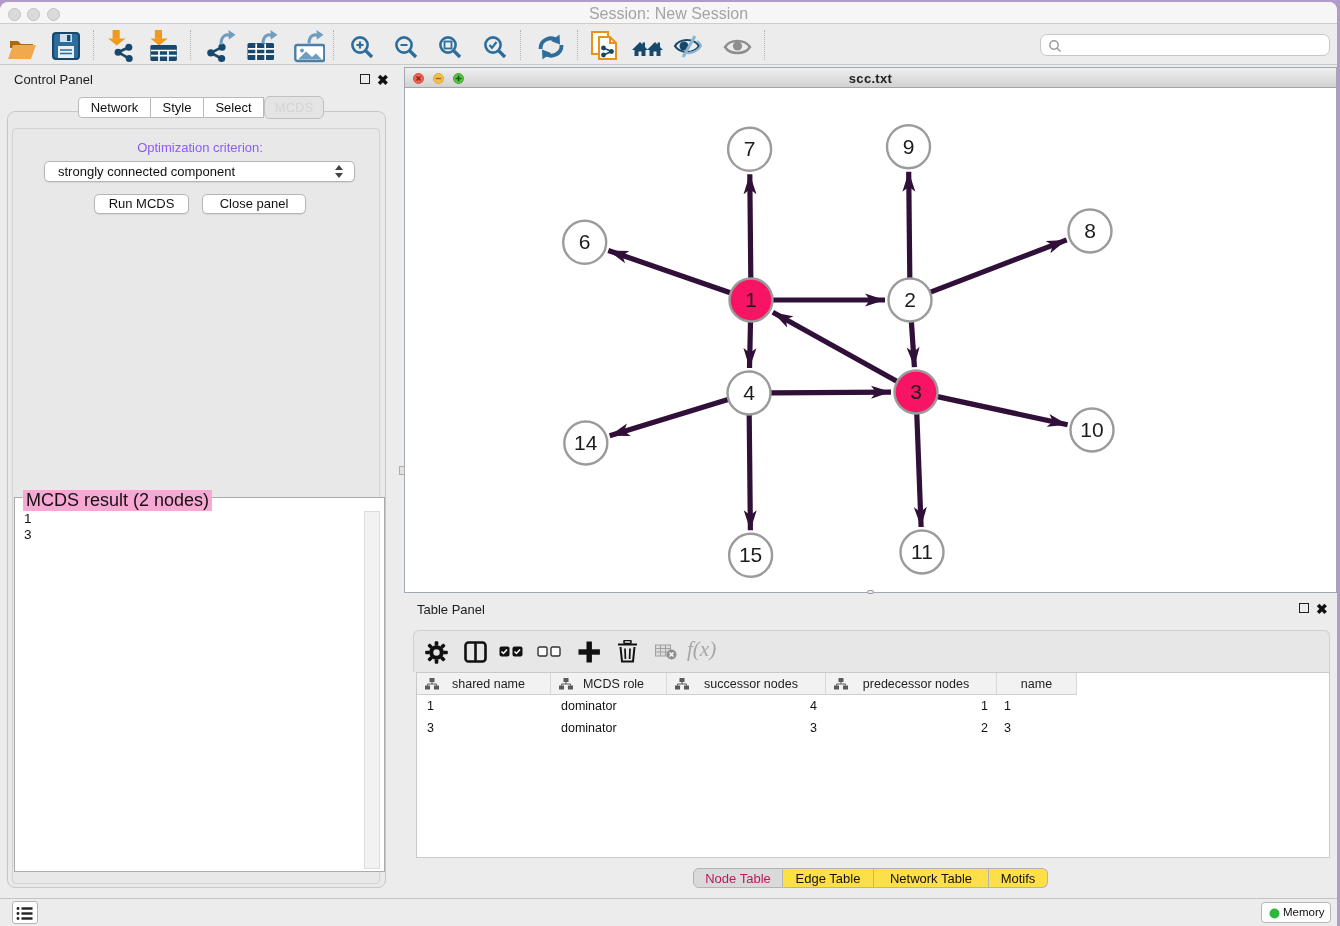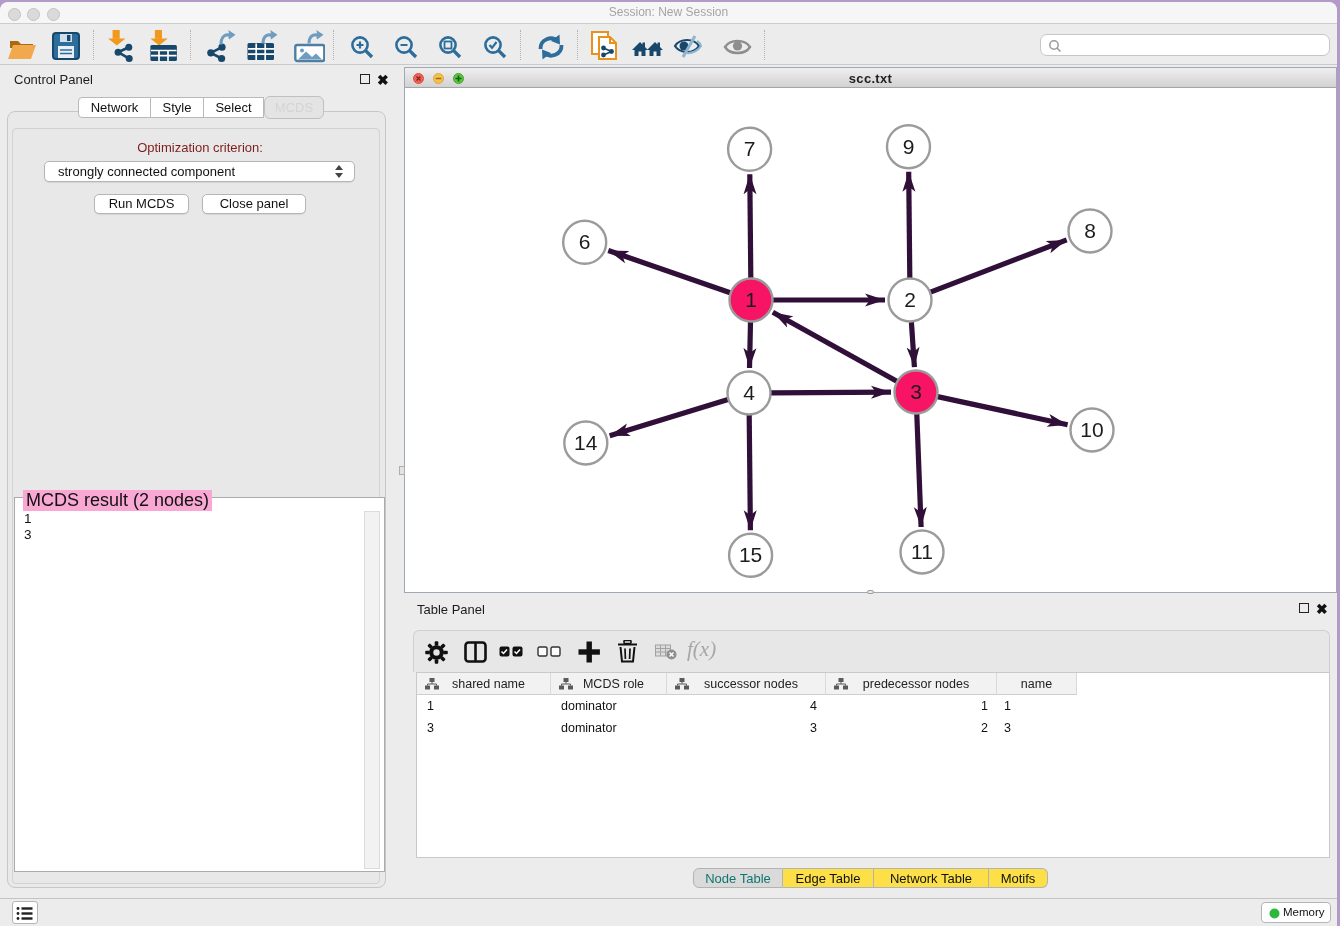--- a/index.html
+++ b/index.html
@@ -1,33 +1,33 @@
 <!DOCTYPE html>
 <html><head><meta charset="utf-8">
 <style>
 * { margin:0; padding:0; box-sizing:border-box; }
 html,body { width:1340px; height:926px; overflow:hidden; }
 body { font-family:"Liberation Sans", sans-serif; background:#b29ac9; }
 #app { position:absolute; left:0; top:2px; width:1337px; height:924px; background:#ececec; border-radius:8px 8px 0 0; overflow:hidden; }
 #titlebar { position:absolute; left:0; top:0; width:1337px; height:22px; background:#f6f6f6; border-bottom:1px solid #cdcdcd; border-radius:8px 8px 0 0; }
 .tl { position:absolute; top:6px; width:13px; height:13px; border-radius:50%; background:#dadada; border:1px solid #c3c3c3; }
-#wtitle { position:absolute; top:3px; left:0; width:1337px; text-align:center; font-size:12px; color:#a4a4a4; }
+#wtitle { position:absolute; top:3px; left:0; width:1337px; text-align:center; font-size:16px; color:#a4a4a4; }
 #toolbar { position:absolute; left:0; top:23px; width:1337px; height:40px; background:#ececec; border-bottom:1px solid #c9c9c9; }
 .sep { position:absolute; top:5px; height:30px; width:0; border-left:1.5px dotted #b3b3b3; }
 .ticon { position:absolute; top:0; }
 #search { position:absolute; left:1040px; top:9px; width:290px; height:22px; background:#fff; border:1px solid #c6c6c6; border-radius:7px; }
 
 #cp-title { position:absolute; left:14px; top:70px; font-size:13px; color:#1c1c1c; }
 .winbtn-sq { position:absolute; width:10px; height:10px; border:1.7px solid #222; }
 .winbtn-x { position:absolute; font-size:14px; font-weight:bold; color:#111; line-height:12px; }
 #cp-panel { position:absolute; left:7px; top:109px; width:379px; height:777px; background:#e9e9e9; border:1.5px solid #c7c7c7; border-radius:8px; }
 #cp-panel2 { position:absolute; left:12px; top:126px; width:368px; height:756px; background:#e8e8e8; border:1px solid #d2d2d2; border-radius:4px; }
 .tabrow { position:absolute; top:95px; height:21px; font-size:13px; }
 .tab { position:absolute; top:0; height:21px; background:#fff; border:1px solid #b9b9b9; border-left:none; color:#111; text-align:center; line-height:20px; }
-#opt-label { position:absolute; left:0; top:138px; width:392px; text-align:center; font-size:13px; color:#7f1d1d;padding-left:8px; }
+#opt-label { position:absolute; left:0; top:138px; width:392px; text-align:center; font-size:13px; color:#8b5cf6;padding-left:8px; }
 #dropdown { position:absolute; left:44px; top:159px; width:311px; height:21px; background:#fff; border:1px solid #b5b5b5; border-radius:5px; font-size:13px; color:#111; line-height:19px; padding-left:13px; box-shadow:0 1px 1px rgba(0,0,0,0.08); }
 .btn { position:absolute; top:192px; height:20px; background:#fff; border:1px solid #b5b5b5; border-radius:5px; font-size:13px; color:#111; text-align:center; line-height:18px; box-shadow:0 1px 1px rgba(0,0,0,0.08); }
 #mcds-box { position:absolute; left:14px; top:495px; width:371px; height:375px; background:#fff; border:1px solid #ababab; }
 #mcds-legend { position:absolute; left:8px; top:-8px; background:#f9a8d4; padding:0 3px; font-size:18px; color:#111; }
 #mcds-scroll { position:absolute; right:4px; top:13px; width:16px; height:358px; background:#f2f2f2; border:1px solid #dcdcdc; }
 
 #scc { position:absolute; left:404px; top:65px; width:933px; height:526px; border:1px solid #9fa8b3; background:#fff; }
 #scc-tb { position:absolute; left:0; top:0; width:931px; height:20px; background:linear-gradient(#efefef,#d2d2d2); border-bottom:1px solid #a5a5a5; }
 #scc-title { position:absolute; left:0; top:3px; width:931px; text-align:center; font-size:13px; color:#222; font-weight:bold; letter-spacing:0.3px; }
 .mac { position:absolute; top:4.5px; width:11px; height:11px; border-radius:50%; }
@@ -366,21 +366,21 @@
 <div class="rcell" style="left:144px; top:23.0px;">dominator</div>
 <div class="rcell" style="left:250px; top:23.0px; width:150px; text-align:right;">4</div>
 <div class="rcell" style="left:409px; top:23.0px; width:162px; text-align:right;">1</div>
 <div class="rcell" style="left:587px; top:23.0px;">1</div>
 <div class="rcell" style="left:10px; top:44.5px;">3</div>
 <div class="rcell" style="left:144px; top:44.5px;">dominator</div>
 <div class="rcell" style="left:250px; top:44.5px; width:150px; text-align:right;">3</div>
 <div class="rcell" style="left:409px; top:44.5px; width:162px; text-align:right;">2</div>
 <div class="rcell" style="left:587px; top:44.5px;">3</div>
   </div>
-  <div class="btab" style="left:693px; width:90px; border-left:1px solid #b3b3b3; border-radius:6px 0 0 6px; background:#dadada; color:#0f766e;">Node Table</div>
+  <div class="btab" style="left:693px; width:90px; border-left:1px solid #b3b3b3; border-radius:6px 0 0 6px; background:#dadada; color:#be185d;">Node Table</div>
   <div class="btab" style="left:783px; width:91px;">Edge Table</div>
   <div class="btab" style="left:874px; width:115px;">Network Table</div>
   <div class="btab" style="left:989px; width:59px; border-radius:0 6px 6px 0;">Motifs</div>
 
   <div id="statusbar">
     <div id="listbtn">
       <svg width="18" height="15" style="position:absolute;left:3px;top:3.5px;">
         <circle cx="2" cy="2.5" r="1.4" fill="#222"></circle>
           <rect x="5.5" y="1.3" width="11" height="2.4" fill="#222"></rect>
         <circle cx="2" cy="7.5" r="1.4" fill="#222"></circle>

